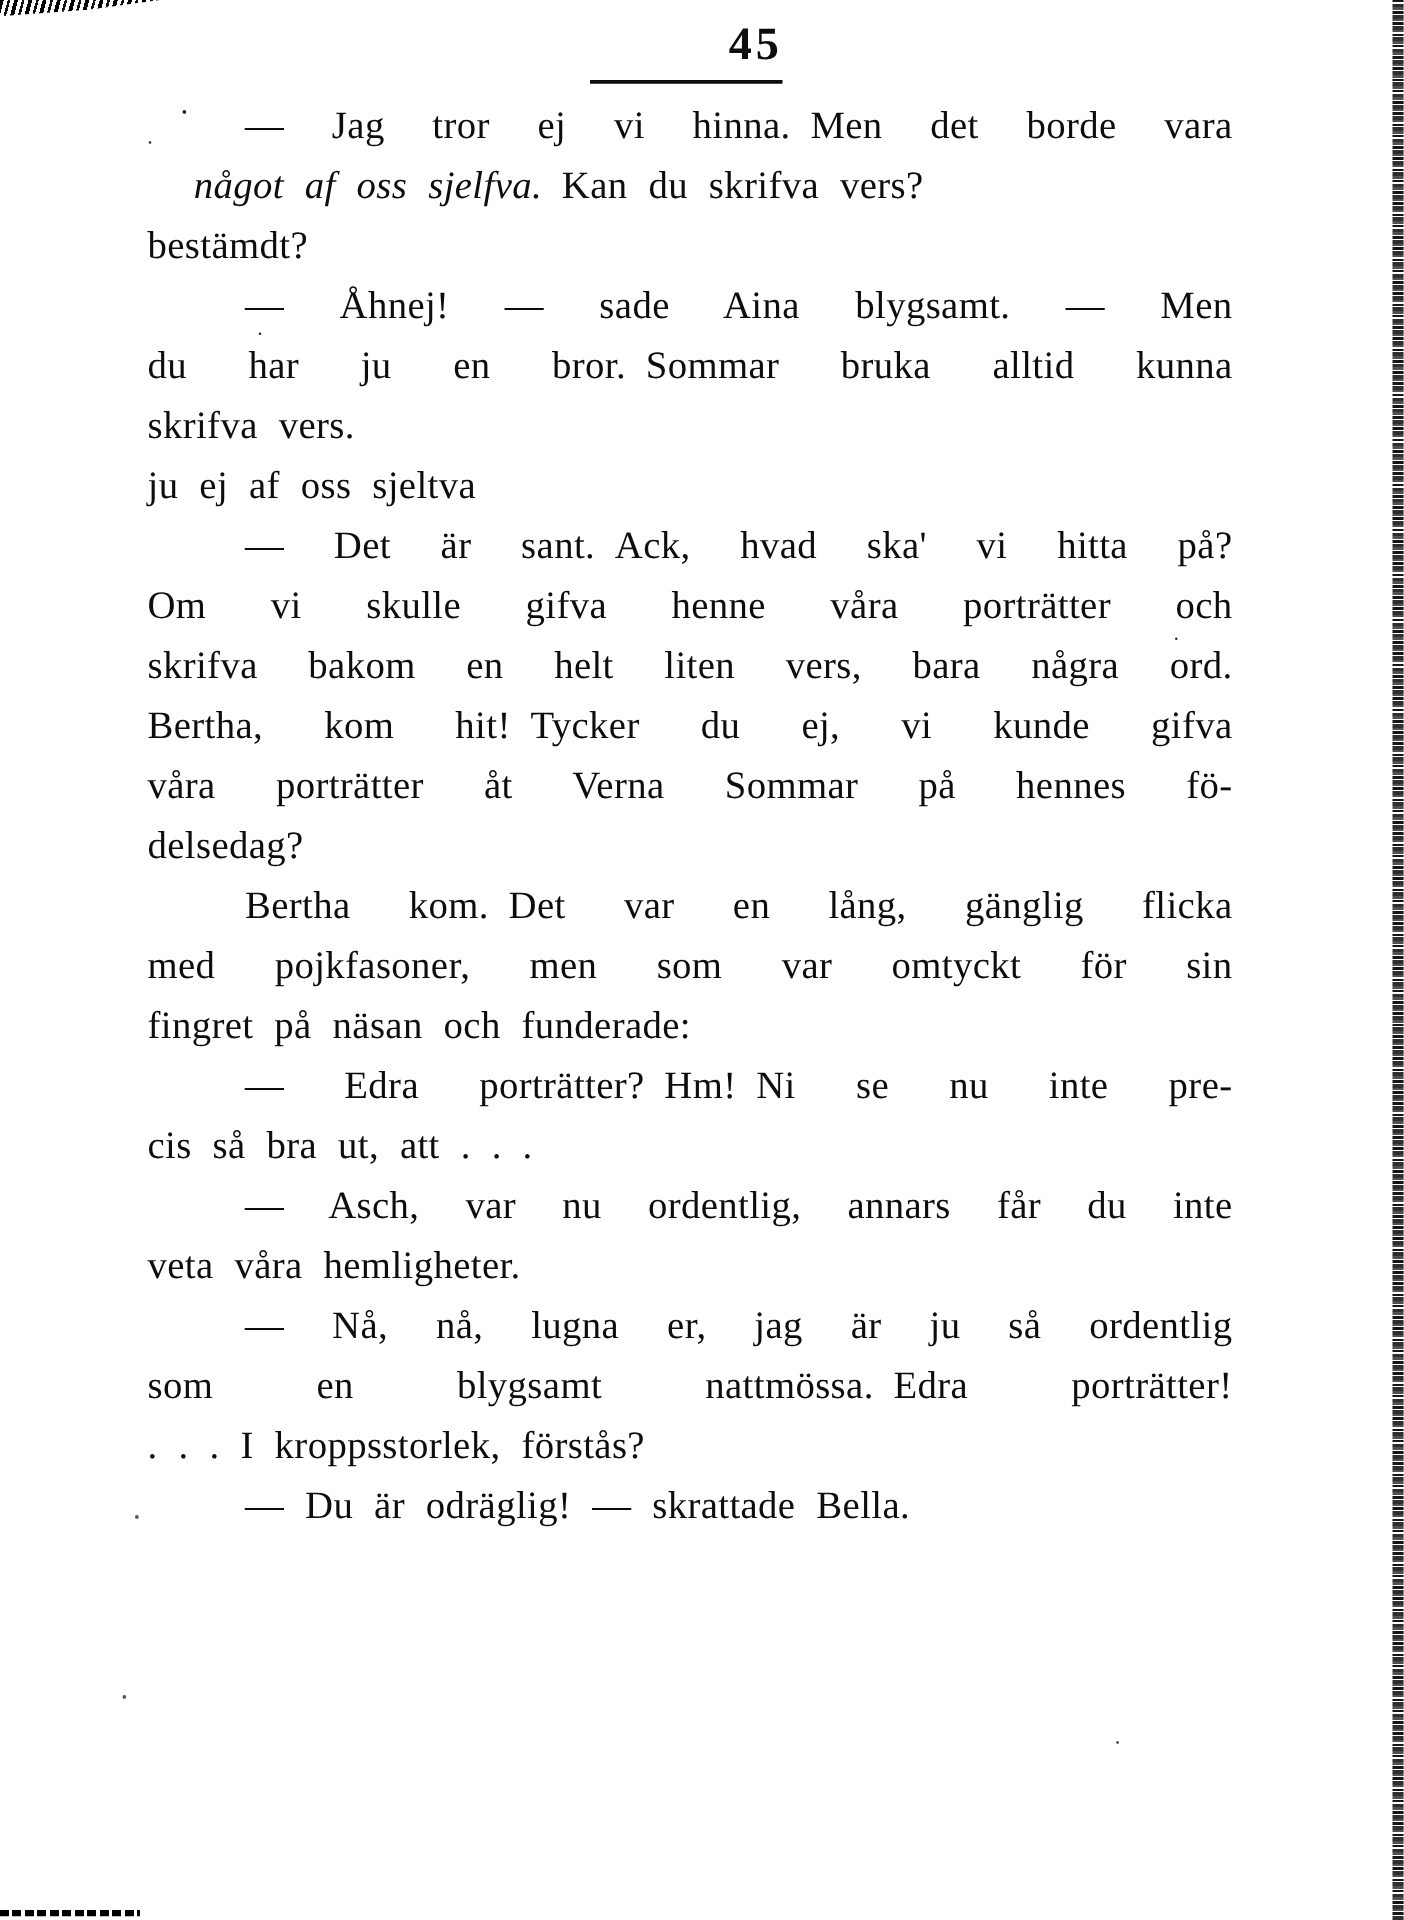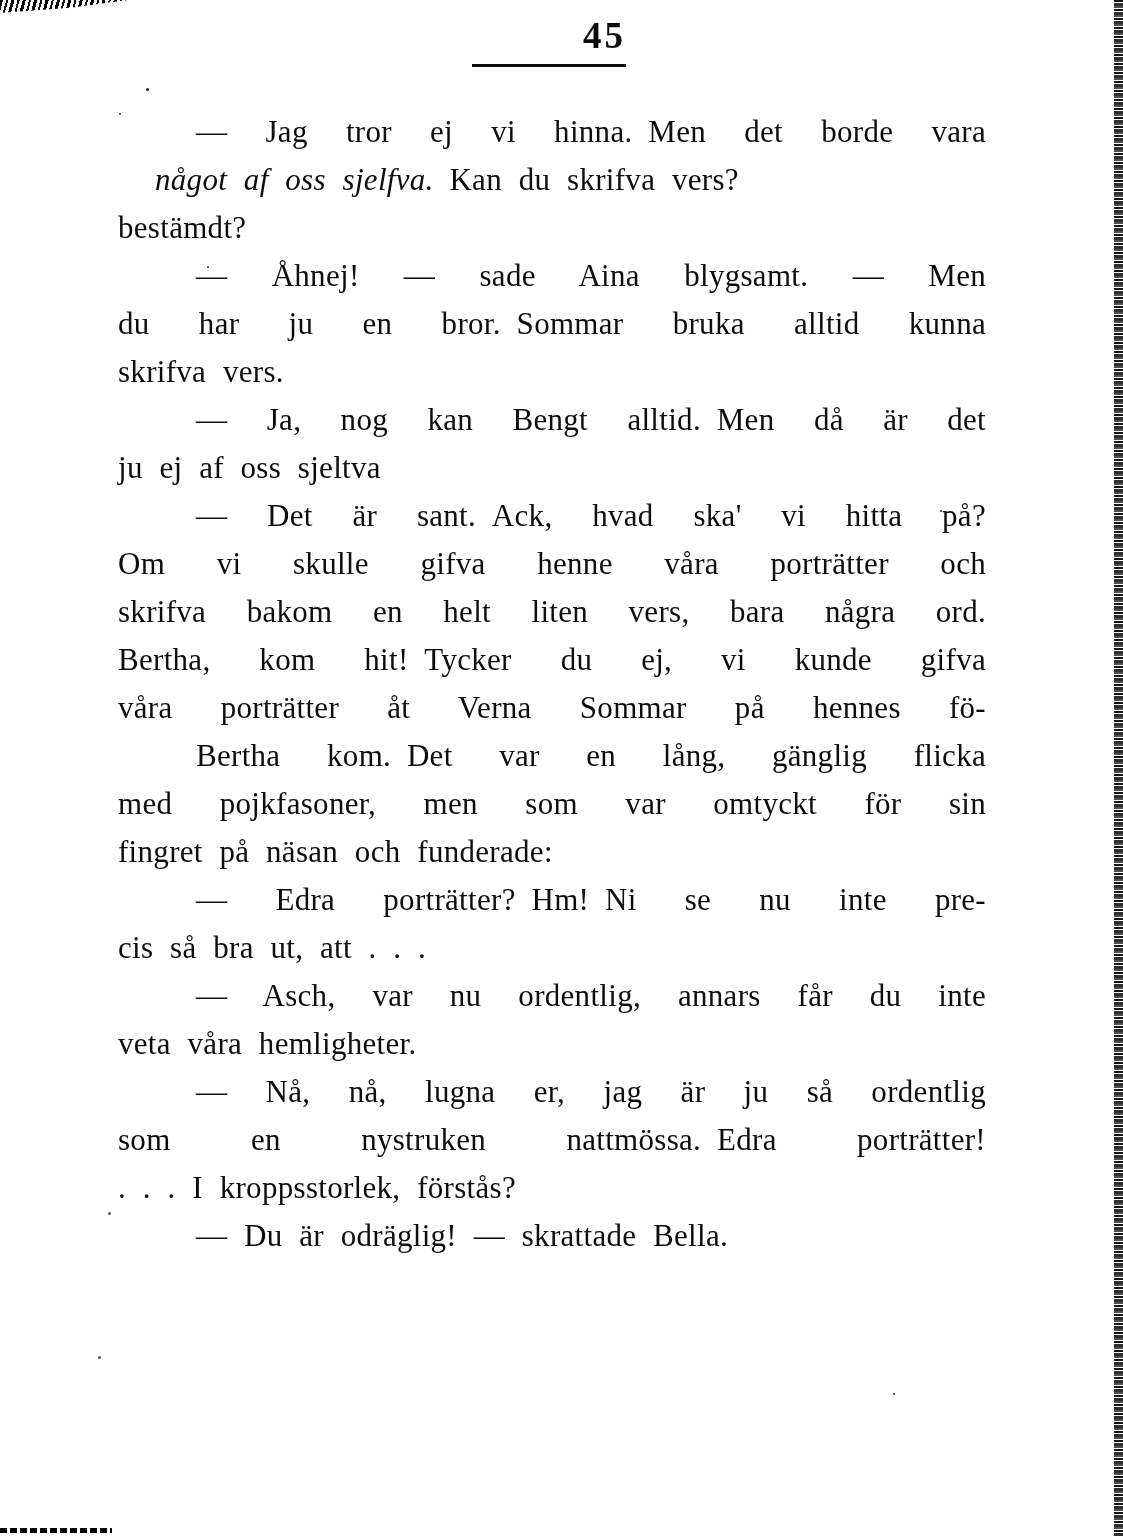--- a/index.html
+++ b/index.html
@@ -20,21 +20,21 @@
     text-align: right;
     font-size: 37px; font-weight: bold;
     letter-spacing: 3px;
     padding-bottom: 7px;
     border-bottom: 3px solid var(--ink, #0d0d0d);
   }
 
   
   .text-block {
     position: absolute;
-    top: 108px; left: 118px; width: 868px;
+    top: 76px; left: 118px; width: 868px;
     font-size: 31px;
     line-height: 48px;
     word-spacing: 0.28em;
     letter-spacing: 0.3px;
   }
   .line { text-align: justify; text-align-last: justify; white-space: normal; }
   .line.end { text-align-last: left; }
   .line.ind { text-indent: 78px; }
   .it { font-style: italic; margin-left: 37px; }
 
@@ -73,36 +73,36 @@
 
   <div class="page-number-wrap">45</div>
 
   <div class="text-block">
       <div class="line ind"><span>— Jag tror ej vi hinna. Men det borde vara</span></div>
       <div class="line end"><span class="it">något af oss sjelfva.</span><span> Kan du skrifva vers?</span></div>
       <div class="line end"><span>bestämdt?</span></div>
       <div class="line ind"><span>— Åhnej! — sade Aina blygsamt. — Men</span></div>
       <div class="line"><span>du har ju en bror. Sommar bruka alltid kunna</span></div>
       <div class="line end"><span>skrifva vers.</span></div>
-      <div class="line ind"><span>— Ja, nog kan Bengt alltid. Men då är det</span></div>
       <div class="line end"><span>ju ej af oss sjeltva</span></div>
       <div class="line ind"><span>— Det är sant. Ack, hvad ska' vi hitta på?</span></div>
       <div class="line"><span>Om vi skulle gifva henne våra porträtter och</span></div>
       <div class="line"><span>skrifva bakom en helt liten vers, bara några ord.</span></div>
       <div class="line"><span>Bertha, kom hit! Tycker du ej, vi kunde gifva</span></div>
       <div class="line"><span>våra porträtter åt Verna Sommar på hennes fö-</span></div>
+      <div class="line end"><span>delsedag?</span></div>
       <div class="line ind"><span>Bertha kom. Det var en lång, gänglig flicka</span></div>
       <div class="line"><span>med pojkfasoner, men som var omtyckt för sin</span></div>
       <div class="line end"><span>fingret på näsan och funderade:</span></div>
       <div class="line ind"><span>— Edra porträtter? Hm! Ni se nu inte pre-</span></div>
       <div class="line end"><span>cis så bra ut, att . . .</span></div>
       <div class="line ind"><span>— Asch, var nu ordentlig, annars får du inte</span></div>
       <div class="line end"><span>veta våra hemligheter.</span></div>
       <div class="line ind"><span>— Nå, nå, lugna er, jag är ju så ordentlig</span></div>
-      <div class="line"><span>som en nystruken nattmössa. Edra porträtter!</span></div>
+      <div class="line"><span>som en blygsamt nattmössa. Edra porträtter!</span></div>
       <div class="line end"><span>. . . I kroppsstorlek, förstås?</span></div>
       <div class="line ind end"><span>— Du är odräglig! — skrattade Bella.</span></div>
     </div>
 
   <div class="corner-tl"></div>
   <div class="edge-right"></div>
   <div class="mark-bl"></div>
 
   <i class="speck" style="left:146px; top:88px;  width:3px; height:3px;"></i>
   <i class="speck" style="left:119px; top:113px; width:2px; height:2px;"></i>

